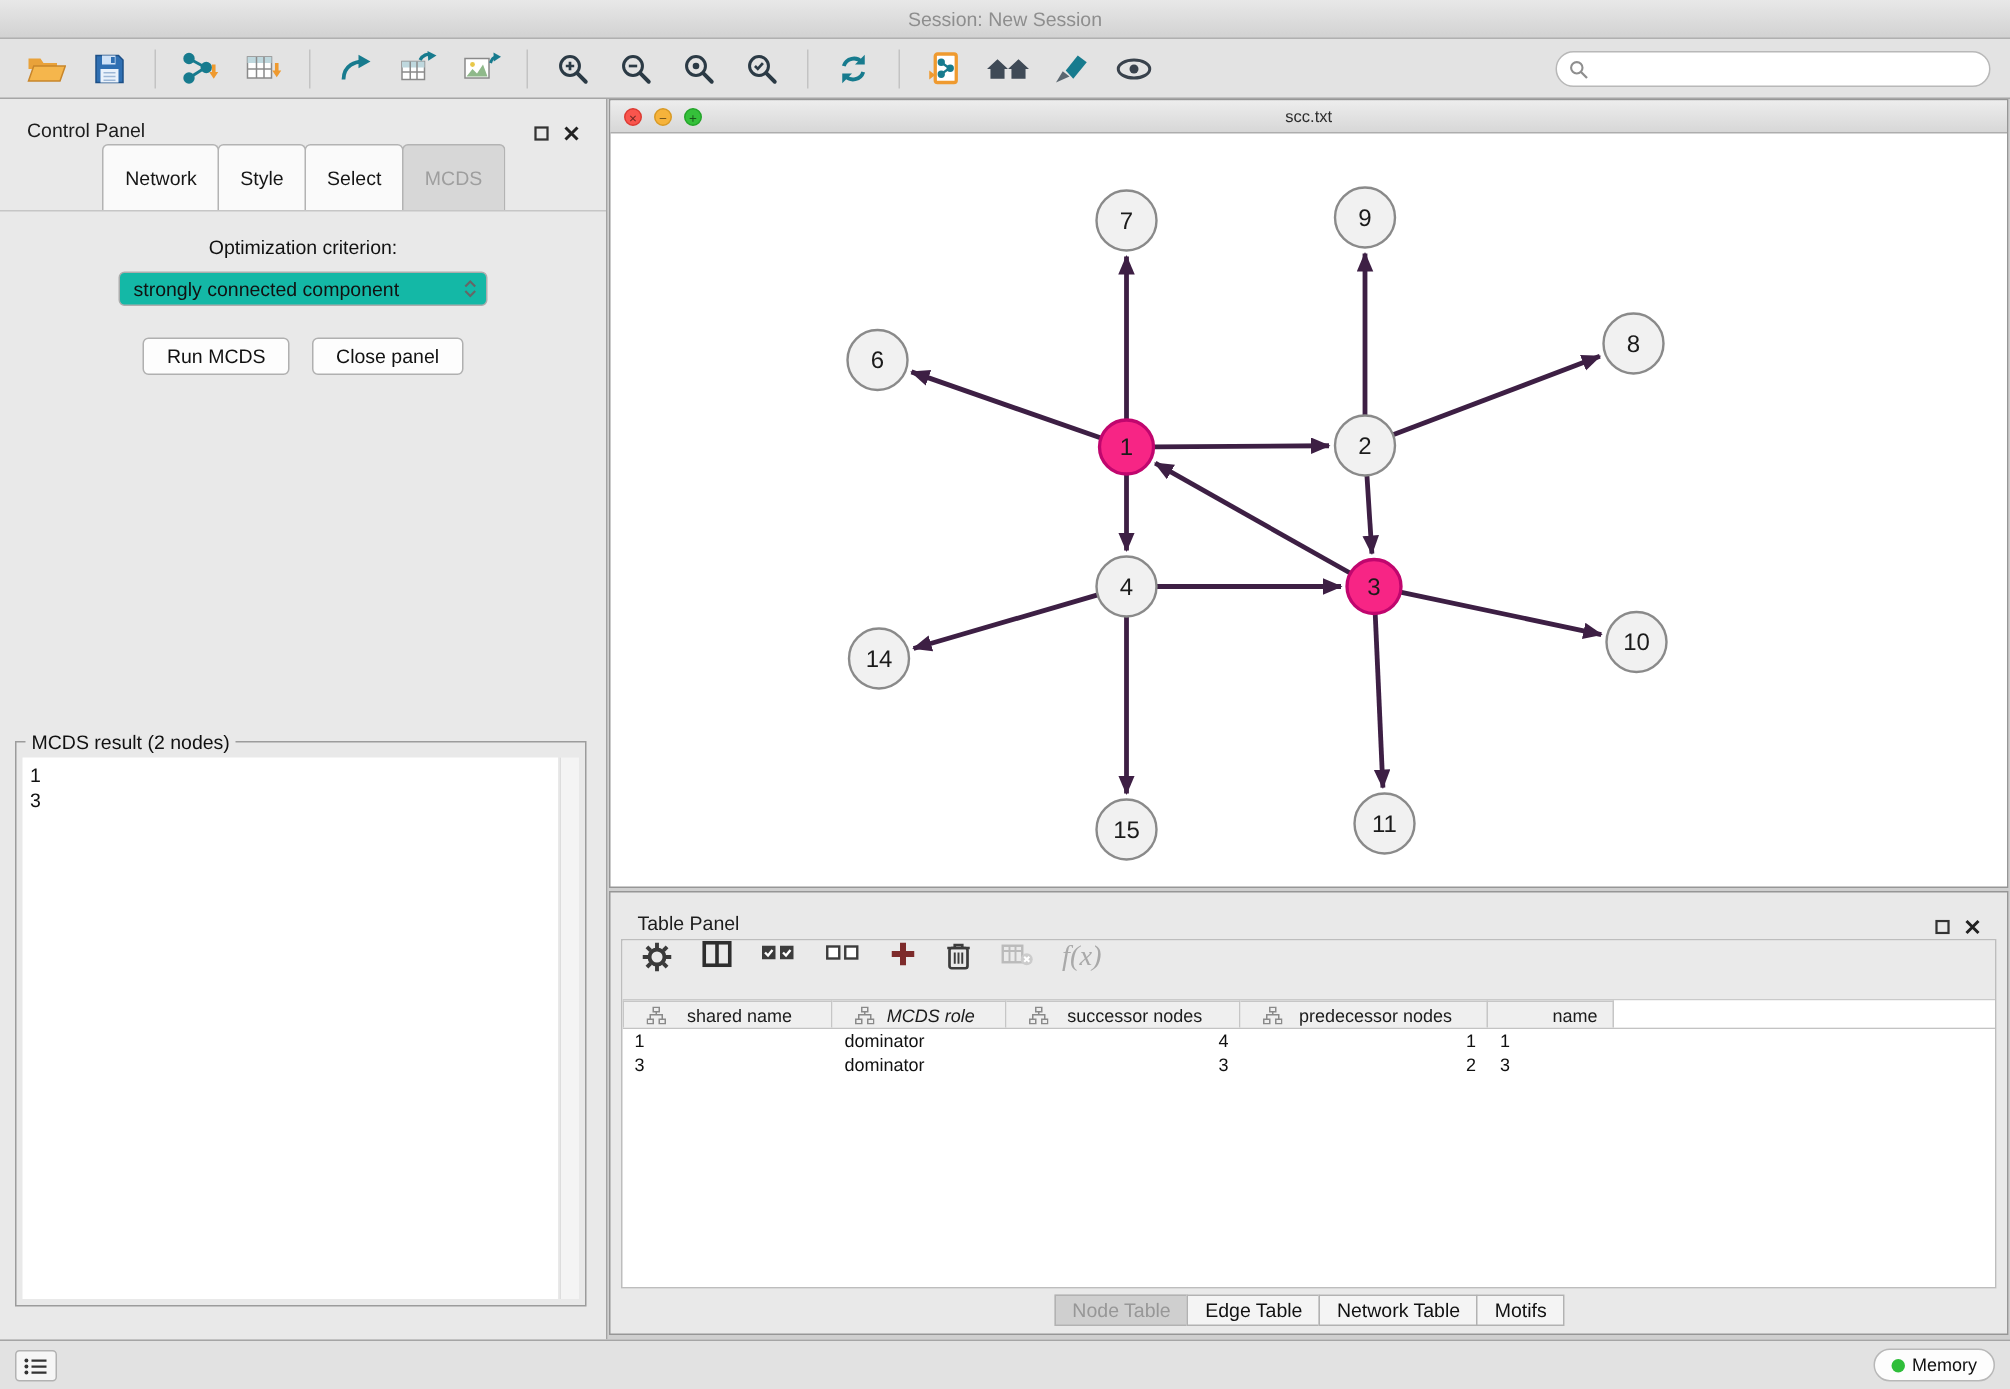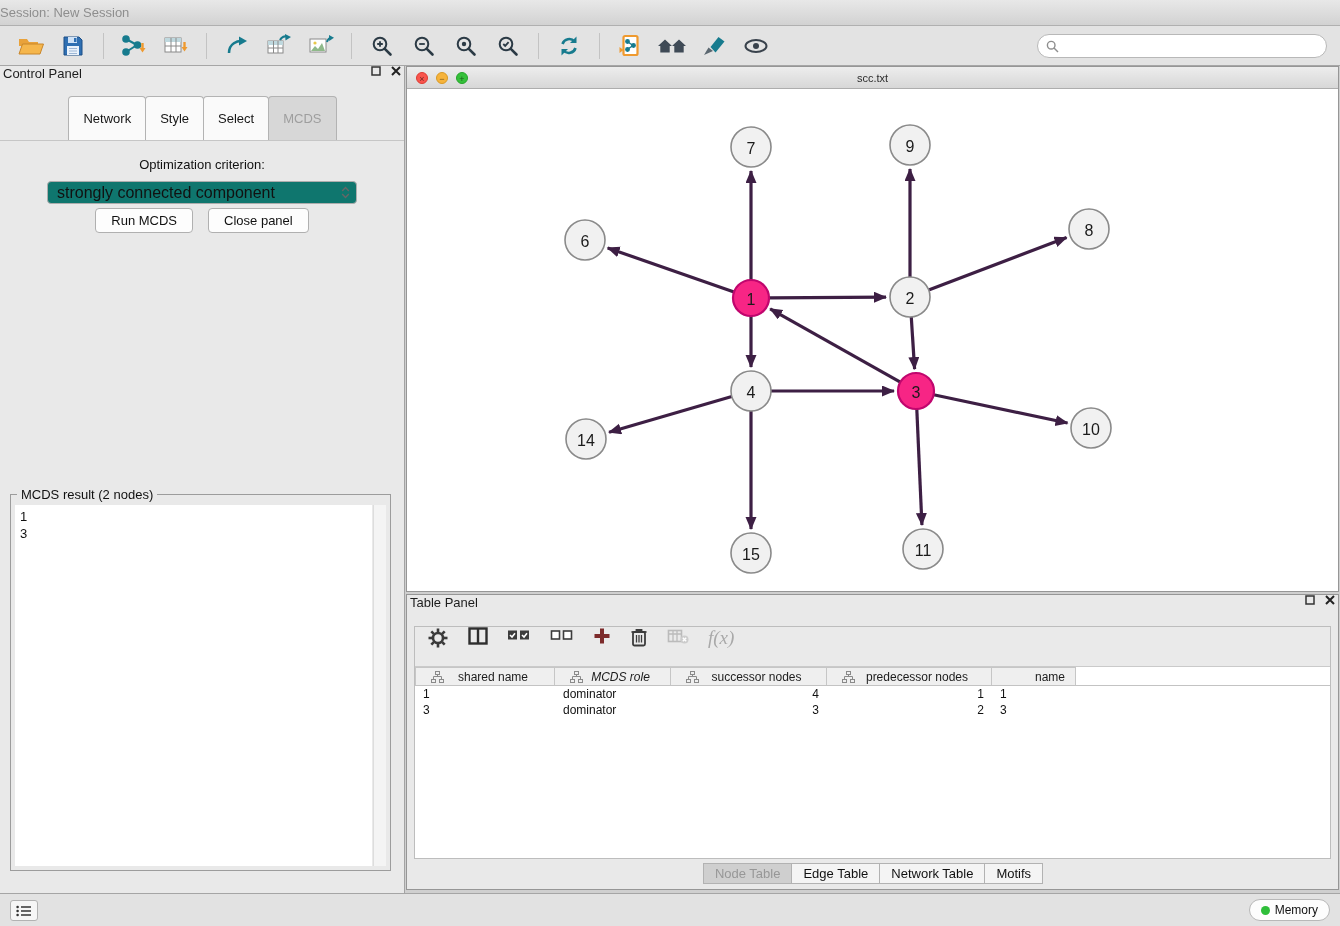--- a/index.html
+++ b/index.html
@@ -3,46 +3,46 @@
 <meta charset="utf-8">
 <style>
   *{margin:0;padding:0;box-sizing:border-box}
   html,body{background:#7a7a7a}
   body{font-family:"Liberation Sans",sans-serif;-webkit-font-smoothing:antialiased}
   .app{position:relative;width:1340px;height:926px;background:#cfcfcf;overflow:hidden}
 
   
   .titlebar{position:absolute;top:0;left:0;right:0;height:26px;
     background:linear-gradient(#e8e8e8,#d2d2d2);border-bottom:1px solid #b0b0b0;
-    line-height:26px;font-size:13px;color:#8e8e8e}
+    text-align:center;line-height:26px;font-size:13px;color:#8e8e8e}
 
   
   .toolbar{position:absolute;top:26px;left:0;right:0;height:40px;background:#e3e3e3;
     border-bottom:1px solid #a6a6a6;display:flex;align-items:center;padding-left:10px}
   .tb-btn{width:32px;height:32px;display:flex;align-items:center;justify-content:center;margin:0 5px;border-radius:4px}
   .tb-sep{width:1px;height:26px;background:#c3c3c3;margin:0 9px}
   .search-wrap{position:absolute;right:13px;top:8px;width:290px;height:24px;background:#fff;
     border:1px solid #b8b8b8;border-radius:12px;display:flex;align-items:center;padding:0 8px}
   .search-wrap input{border:none;outline:none;flex:1;font-size:13px;margin-left:6px;background:transparent;font-family:inherit;color:#333}
 
   
   .control-panel{position:absolute;left:0;top:66px;width:405px;bottom:33px;background:#e9e9e9;border-right:1px solid #a3a3a3}
-  .panel-header{height:28px;display:flex;align-items:flex-start;padding:0 3px;font-size:13px;color:#1d1d1d}
+  .panel-header{height:28px;display:flex;align-items:flex-end;padding:0 18px;font-size:13px;color:#1d1d1d}
   .panel-header .ph-title{flex:1}
   .ph-icons{display:flex;align-items:center;gap:10px}
   .cp-tabs{display:flex;justify-content:center;border-bottom:1px solid #c6c6c6;padding-top:2px}
   .cp-tab{font-size:13px;padding:14px 14px;border:1px solid #b3b3b3;border-bottom:none;background:#fafafa;color:#161616;
     border-radius:4px 4px 0 0;margin-right:-1px}
   .cp-tab.active{background:#d7d7d7;color:#9e9e9e}
   .cp-body{padding-top:16px;text-align:center}
   .opt-label{font-size:13px;color:#111}
-  .criterion{width:310px;height:23px;margin:9px auto 0;background:#0f766e;border:1px solid #adadad;border-radius:4px;
-    display:flex;align-items:center;padding:0 6px 0 9px;font-size:16px;color:#111;text-align:left}
+  .criterion{width:246px;height:23px;margin:9px auto 0;background:#14b8a6;border:1px solid #adadad;border-radius:4px;
+    display:flex;align-items:center;padding:0 6px 0 9px;font-size:13px;color:#111;text-align:left}
   .criterion .crit-text{flex:1}
-  .cp-buttons{display:flex;justify-content:center;gap:15px;margin-top:4px}
+  .cp-buttons{display:flex;justify-content:center;gap:15px;margin-top:21px}
   .cp-btn{font-size:13px;padding:4px 15px;background:#fdfdfd;border:1px solid #b0b0b0;border-radius:4px;color:#111}
   .result-group{position:absolute;left:10px;right:13px;top:428px;height:377px;border:1px solid #9c9c9c}
   .result-title{position:absolute;top:-8px;left:6px;background:#e9e9e9;padding:0 4px;font-size:13px;color:#111}
   .result-text{position:absolute;left:4px;right:18px;top:10px;bottom:4px;background:#fff;
     font-size:13px;color:#111;text-align:left;padding:3px 5px;line-height:17px}
   .result-scroll{position:absolute;right:4px;top:10px;bottom:4px;width:13px;background:#f4f4f4;border-left:1px solid #ddd}
 
   
   .network-window{position:absolute;left:406px;top:66px;width:933px;height:526px;background:#fff;border:1px solid #969696}
   .net-titlebar{height:22px;background:linear-gradient(#ededed,#d7d7d7);border-bottom:1px solid #adadad;

